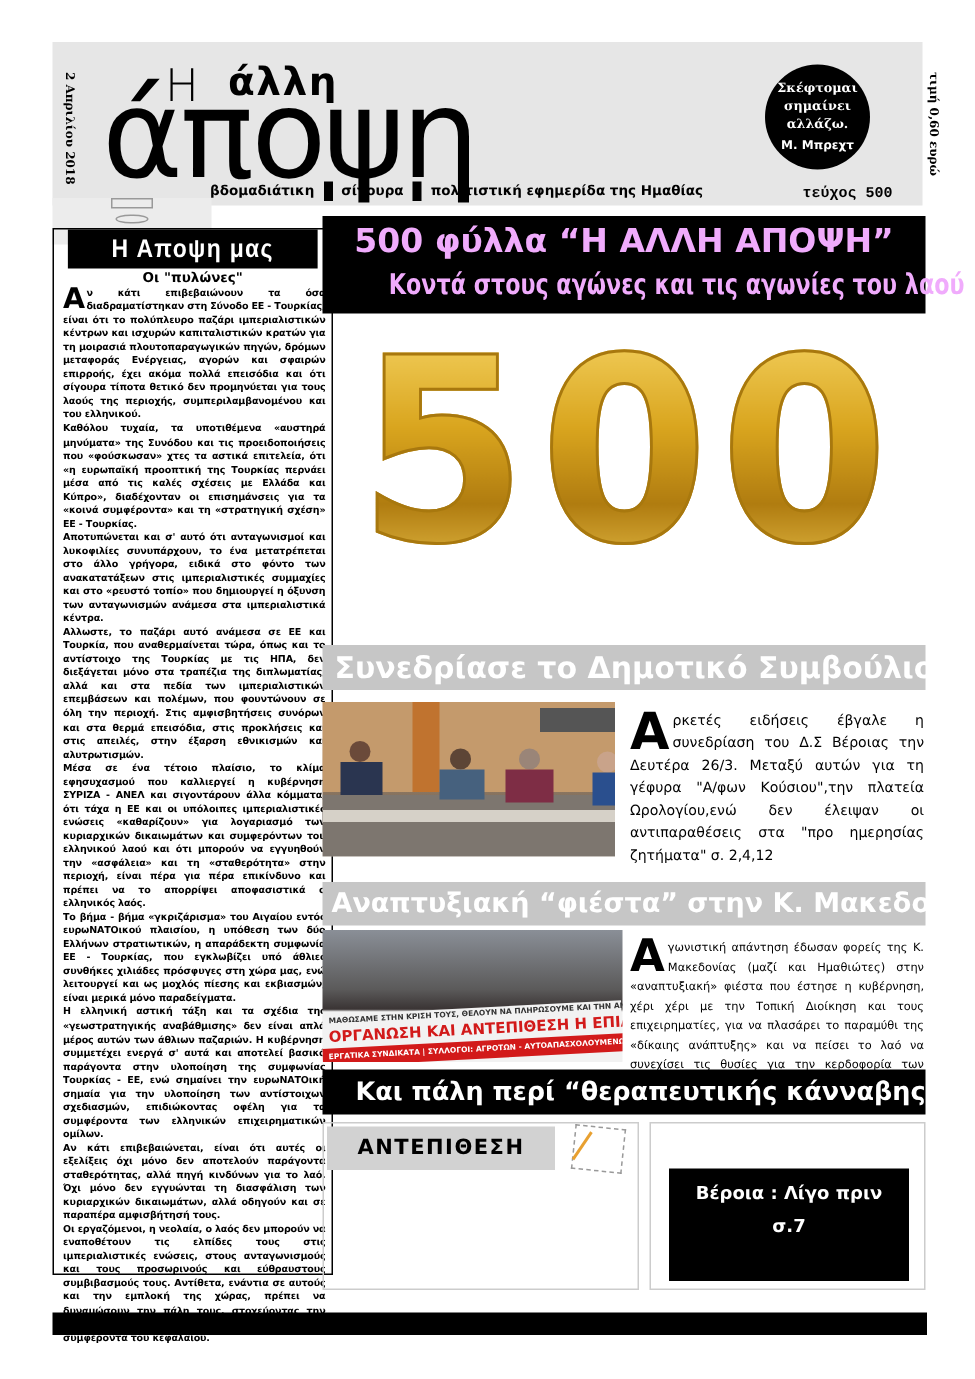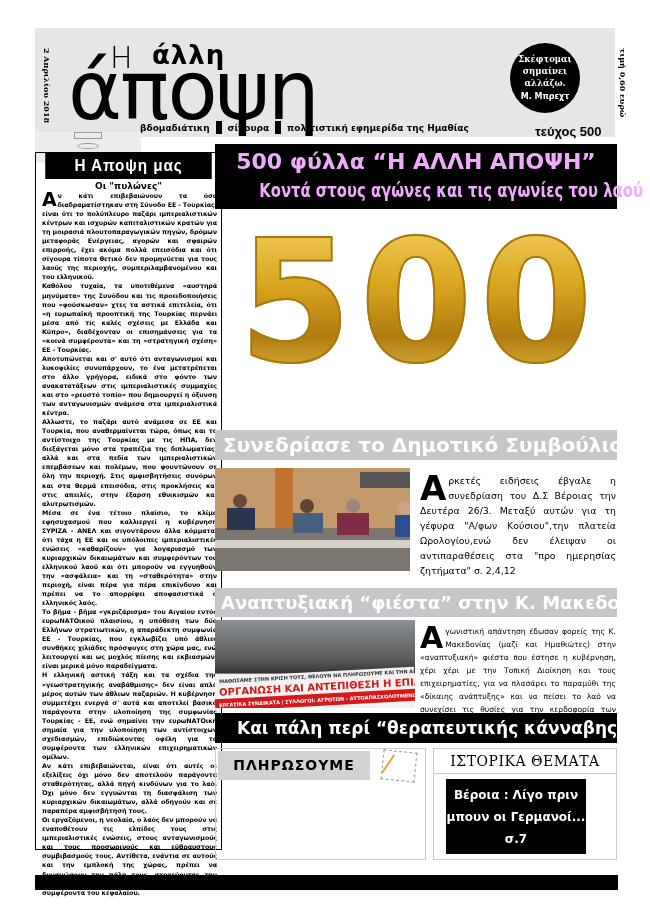--- a/index.html
+++ b/index.html
@@ -12,21 +12,21 @@
   .date-vert span { position:absolute; left:0; top:0; transform-origin:0 0; transform:translate(12px,0) rotate(90deg); font-size:8px; font-weight:bold; white-space:nowrap; font-family:"DejaVu Serif", serif; }
   .title-h { left:110px; top:40px; font-size:30px; font-family:"DejaVu Sans", sans-serif; font-weight:300; }
   .title-alli { left:152px; top:40px; font-size:26px; font-weight:bold; font-family:"DejaVu Sans", sans-serif; letter-spacing:1px; }
   .title-apopsi { left:68px; top:50px; font-size:82px; line-height:82px; font-family:"DejaVu Sans", sans-serif; font-weight:normal; letter-spacing:-2px; }
   .tagline { left:140px; top:121px; font-size:9px; font-weight:bold; display:flex; gap:6px; align-items:center; }
   .tagline .sep { display:inline-block; width:6px; height:13px; background:#000; }
   .quote-circle { left:510px; top:43px; width:70px; height:70px; border-radius:50%; background:#000; color:#fff; text-align:center; font-size:8.5px; font-weight:bold; line-height:12px; display:flex; flex-direction:column; justify-content:center; font-family:"DejaVu Serif", serif; }
   .quote-circle .author { margin-top:2px; font-family:"DejaVu Sans", sans-serif; font-size:8px; }
   .price-vert { left:616px; top:48px; width:14px; height:70px; }
   .price-vert span { position:absolute; left:0; top:0; transform-origin:0 0; transform:translate(12px,0) rotate(90deg); font-size:8px; font-weight:bold; white-space:nowrap; font-family:"DejaVu Serif", serif; }
-  .issue { left:535px; top:124px; font-size:13px; font-weight:bold; font-family:Liberation Sans, sans-serif; }
+  .issue { left:535px; top:124px; font-size:10px; font-weight:bold; font-family:Liberation Mono, monospace; }
 
   
   .logos { left:35px; top:132px; width:106px; height:31px; background:#ececec; display:flex; align-items:center; gap:4px; padding:0 3px; box-sizing:border-box;flex-direction:column; }
   .logo-stamp { width:26px; height:20px; border:1px solid #999; font-size:3px; color:#555; }
   .logo-seal { width:20px; height:20px; border-radius:50%; border:1px solid #999; font-size:3px; color:#666; display:flex; align-items:center; justify-content:center; }
   .logo-elta { font-size:9px; font-weight:bold; color:#333; }
 
   
   .editorial { left:35px; top:152px; width:187px; height:698px; border:1.5px solid #000; box-sizing:border-box; }
   .editorial-head { height:26px; background:#000; color:#fff; font-size:17px; font-weight:bold; text-align:center; line-height:26px; font-family:"Liberation Sans", sans-serif; letter-spacing:1px; transform:scaleX(0.9); }
@@ -69,21 +69,21 @@
   .arthro-head { position:absolute; left:2px; top:2px; width:152px; height:29px; background:#d2d2d2; font-size:14px; font-weight:bold; line-height:29px; text-align:center; letter-spacing:1px; }
   .pencil-icon { position:absolute; left:166px; top:2px; width:32px; height:28px; border:1px dashed #999; transform:rotate(6deg); }
   .pencil-icon:after { content:""; position:absolute; left:4px; top:2px; width:2px; height:22px; background:#e8a030; transform:rotate(28deg); }
   .arthro-list { position:absolute; left:6px; top:40px; width:200px; }
   .arthro-item { font-size:10px; font-weight:bold; line-height:22px; white-space:nowrap; transform:scaleX(0.86); transform-origin:left; }
   .arthro-item .pg { font-size:7px; }
 
   
   .istor { left:433px; top:748px; width:184px; height:112px; border:1px solid #ccc; box-sizing:border-box; }
   .istor-head { position:absolute; left:0; top:0; width:100%; height:24px; font-size:14px; line-height:24px; text-align:center; font-family:"DejaVu Serif", serif; border-bottom:1px solid #ccc; letter-spacing:0.5px; }
-  .istor-box { position:absolute; left:12px; top:30px; width:140px; height:75px; background:#000; color:#fff; text-align:center; font-size:12px; font-weight:bold; line-height:22px; padding-top:5px; box-sizing:border-box; }
+  .istor-box { position:absolute; left:12px; top:30px; width:160px; height:75px; background:#000; color:#fff; text-align:center; font-size:12px; font-weight:bold; line-height:22px; padding-top:5px; box-sizing:border-box; }
 </style>
 </head>
 <body>
 
 <div class="abs masthead"></div>
 <div class="abs date-vert">
     <span>2 Απριλίου 2018</span>
   </div>
 <div class="abs title-h">Η</div>
 <div class="abs title-alli">άλλη</div>
@@ -165,24 +165,22 @@
   <div class="banner-white"></div>
   <div class="banner-small">ΜΑΘΩΣΑΜΕ ΣΤΗΝ ΚΡΙΣΗ ΤΟΥΣ, ΘΕΛΟΥΝ ΝΑ ΠΛΗΡΩΣΟΥΜΕ ΚΑΙ ΤΗΝ ΑΝΑΠΤΥΞΗ ΤΟΥΣ</div>
   <div class="banner-red">ΟΡΓΑΝΩΣΗ ΚΑΙ ΑΝΤΕΠΙΘΕΣΗ Η ΕΠΙΛΟΓΗ ΜΑΣ</div>
   <div class="banner-strip">ΕΡΓΑΤΙΚΑ ΣΥΝΔΙΚΑΤΑ | ΣΥΛΛΟΓΟΙ: ΑΓΡΟΤΩΝ - ΑΥΤΟΑΠΑΣΧΟΛΟΥΜΕΝΩΝ - ΦΟΙΤΗΤΩΝ</div>
 </div>
 <div class="abs sec2-text"><span class="dropcap">Α</span><span>γωνιστική απάντηση έδωσαν φορείς της Κ. Μακεδονίας (μαζί και Ημαθιώτες) στην «αναπτυξιακή» φιέστα που έστησε η κυβέρνηση, χέρι χέρι με την Τοπική Διοίκηση και τους επιχειρηματίες, για να πλασάρει το παραμύθι της «δίκαιης ανάπτυξης» και να πείσει το λαό να συνεχίσει τις θυσίες για την κερδοφορία των οικονομικά ισχυρών σ.5, 12</span></div>
 
 <div class="abs sec3-head"><span>Και πάλη περί “θεραπευτικής κάνναβης”</span><span class="pg">σ.3,12</span></div>
 
 <div class="abs arthro">
-  <div class="arthro-head">ΠΛΗΡΩΣΟΥΜΕ</div>
+  <div class="arthro-head">ΑΝΤΕΠΙΘΕΣΗ</div>
   <div class="pencil-icon"></div>
 </div>
 
 <div class="abs istor">
-  <div class="istor-head">ΙΣΤΟΡΙΚΑ ΘΕΜΑΤΑ</div>
   <div class="istor-box">
     <div>Βέροια : Λίγο πριν</div>
-    <div>μπουν οι Γερμανοί...</div>
     <div>σ.7</div>
   </div>
 </div>
 
 </body></html>

